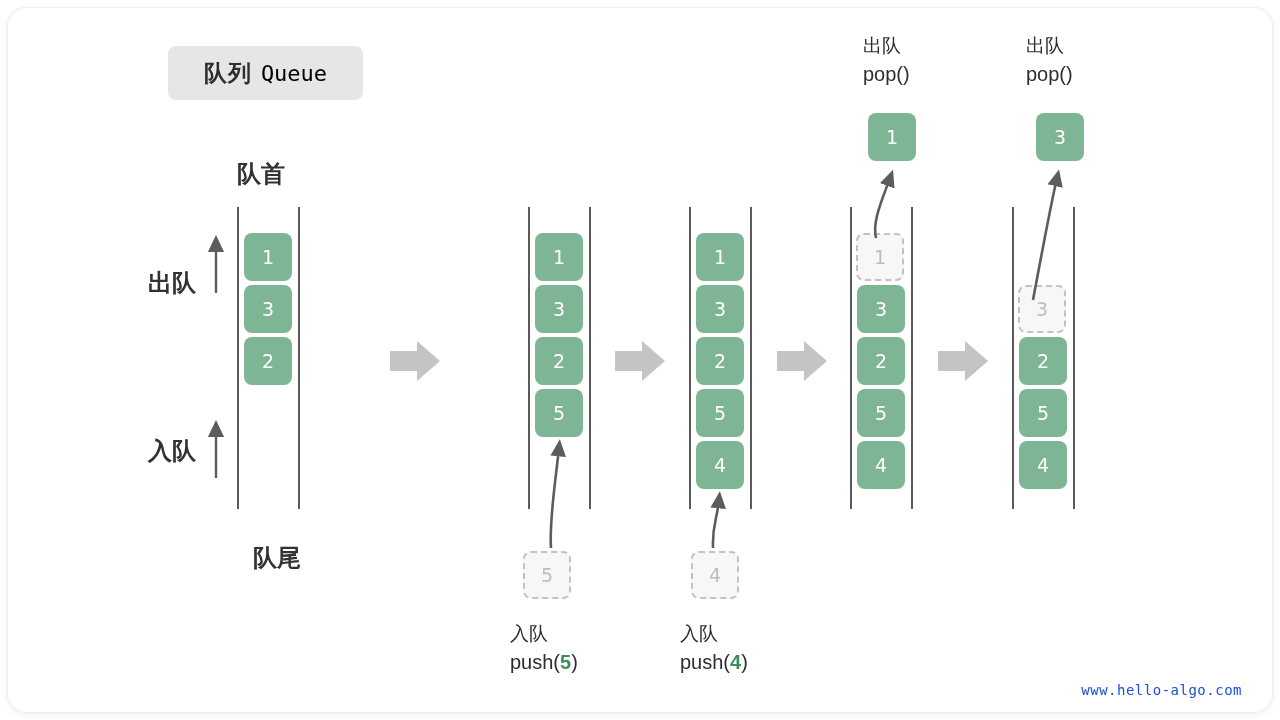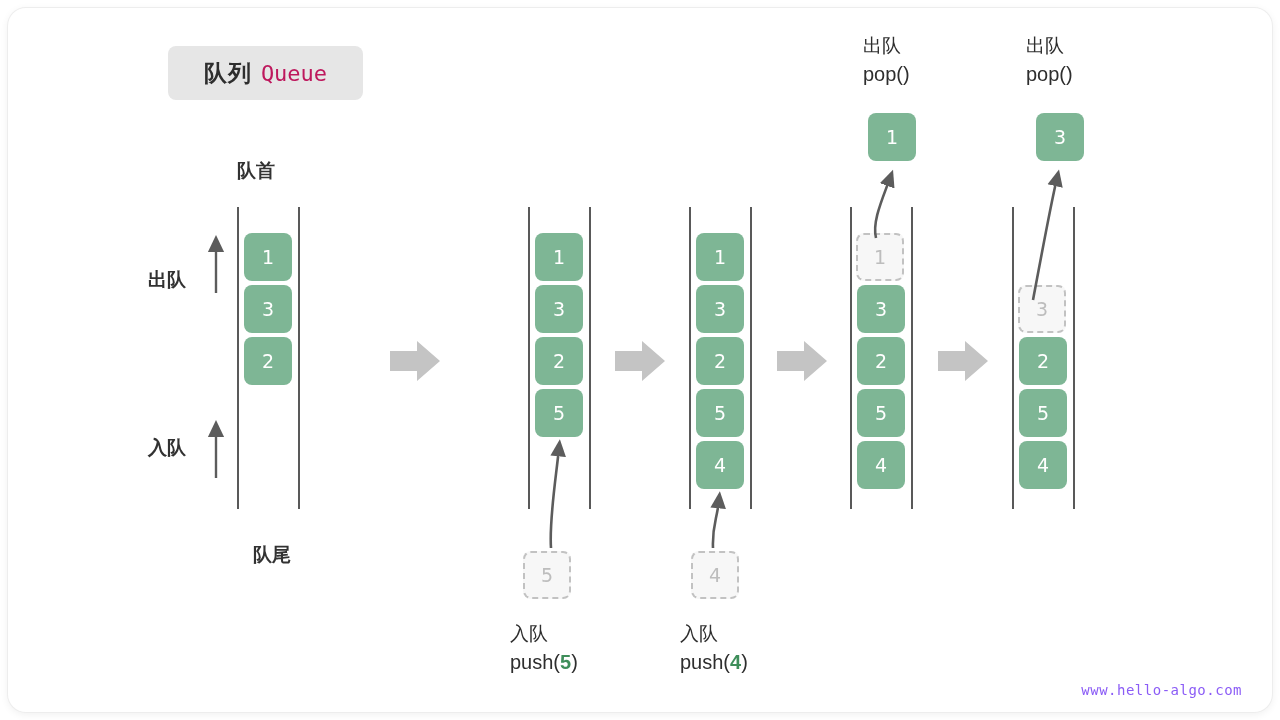--- a/index.html
+++ b/index.html
@@ -40,21 +40,21 @@
     gap: 9px;
   }
   .title-cn {
     font-size: 23px;
     font-weight: bold;
     color: #2e2e2e;
     letter-spacing: 1px;
   }
   .title-en {
     font-size: 22px;
-    color: #be185d;
+    color: #000000;
     font-family: "DejaVu Sans Mono", "Liberation Mono", monospace;
   }
 
   
   .rail {
     position: absolute;
     width: 2px;
     background: #595959;
   }
 
@@ -75,21 +75,21 @@
   .cell.ghost {
     background: #f7f7f7;
     border: 2px dashed #c2c2c2;
     color: #bdbdbd;
   }
 
   
   .lbl {
     position: absolute;
     color: #323232;
-    font-size: 19px;
+    font-size: 24px;
     font-weight: bold;
     white-space: nowrap;
   }
   .op-lbl {
     position: absolute;
     white-space: nowrap;
     text-align: left;
     line-height: 1.45;
   }
   .op-cn {
@@ -104,21 +104,21 @@
     font-family: Liberation Sans, sans-serif;
     display: block;
   }
   .op-code .arg { color: #3e8e5a; font-weight: bold; }
 
   .watermark {
     position: absolute;
     right: 38px;
     bottom: 22px;
     font-size: 14px;
-    color: #8b5cf6;
+    color: #1d4ed8;
     font-family: "DejaVu Sans Mono", "Liberation Mono", monospace;
     letter-spacing: 0.5px;
   }
   svg.overlay {
     position: absolute;
     left: 0; top: 0;
     width: 1280px; height: 720px;
     pointer-events: none;
   }
 </style>

